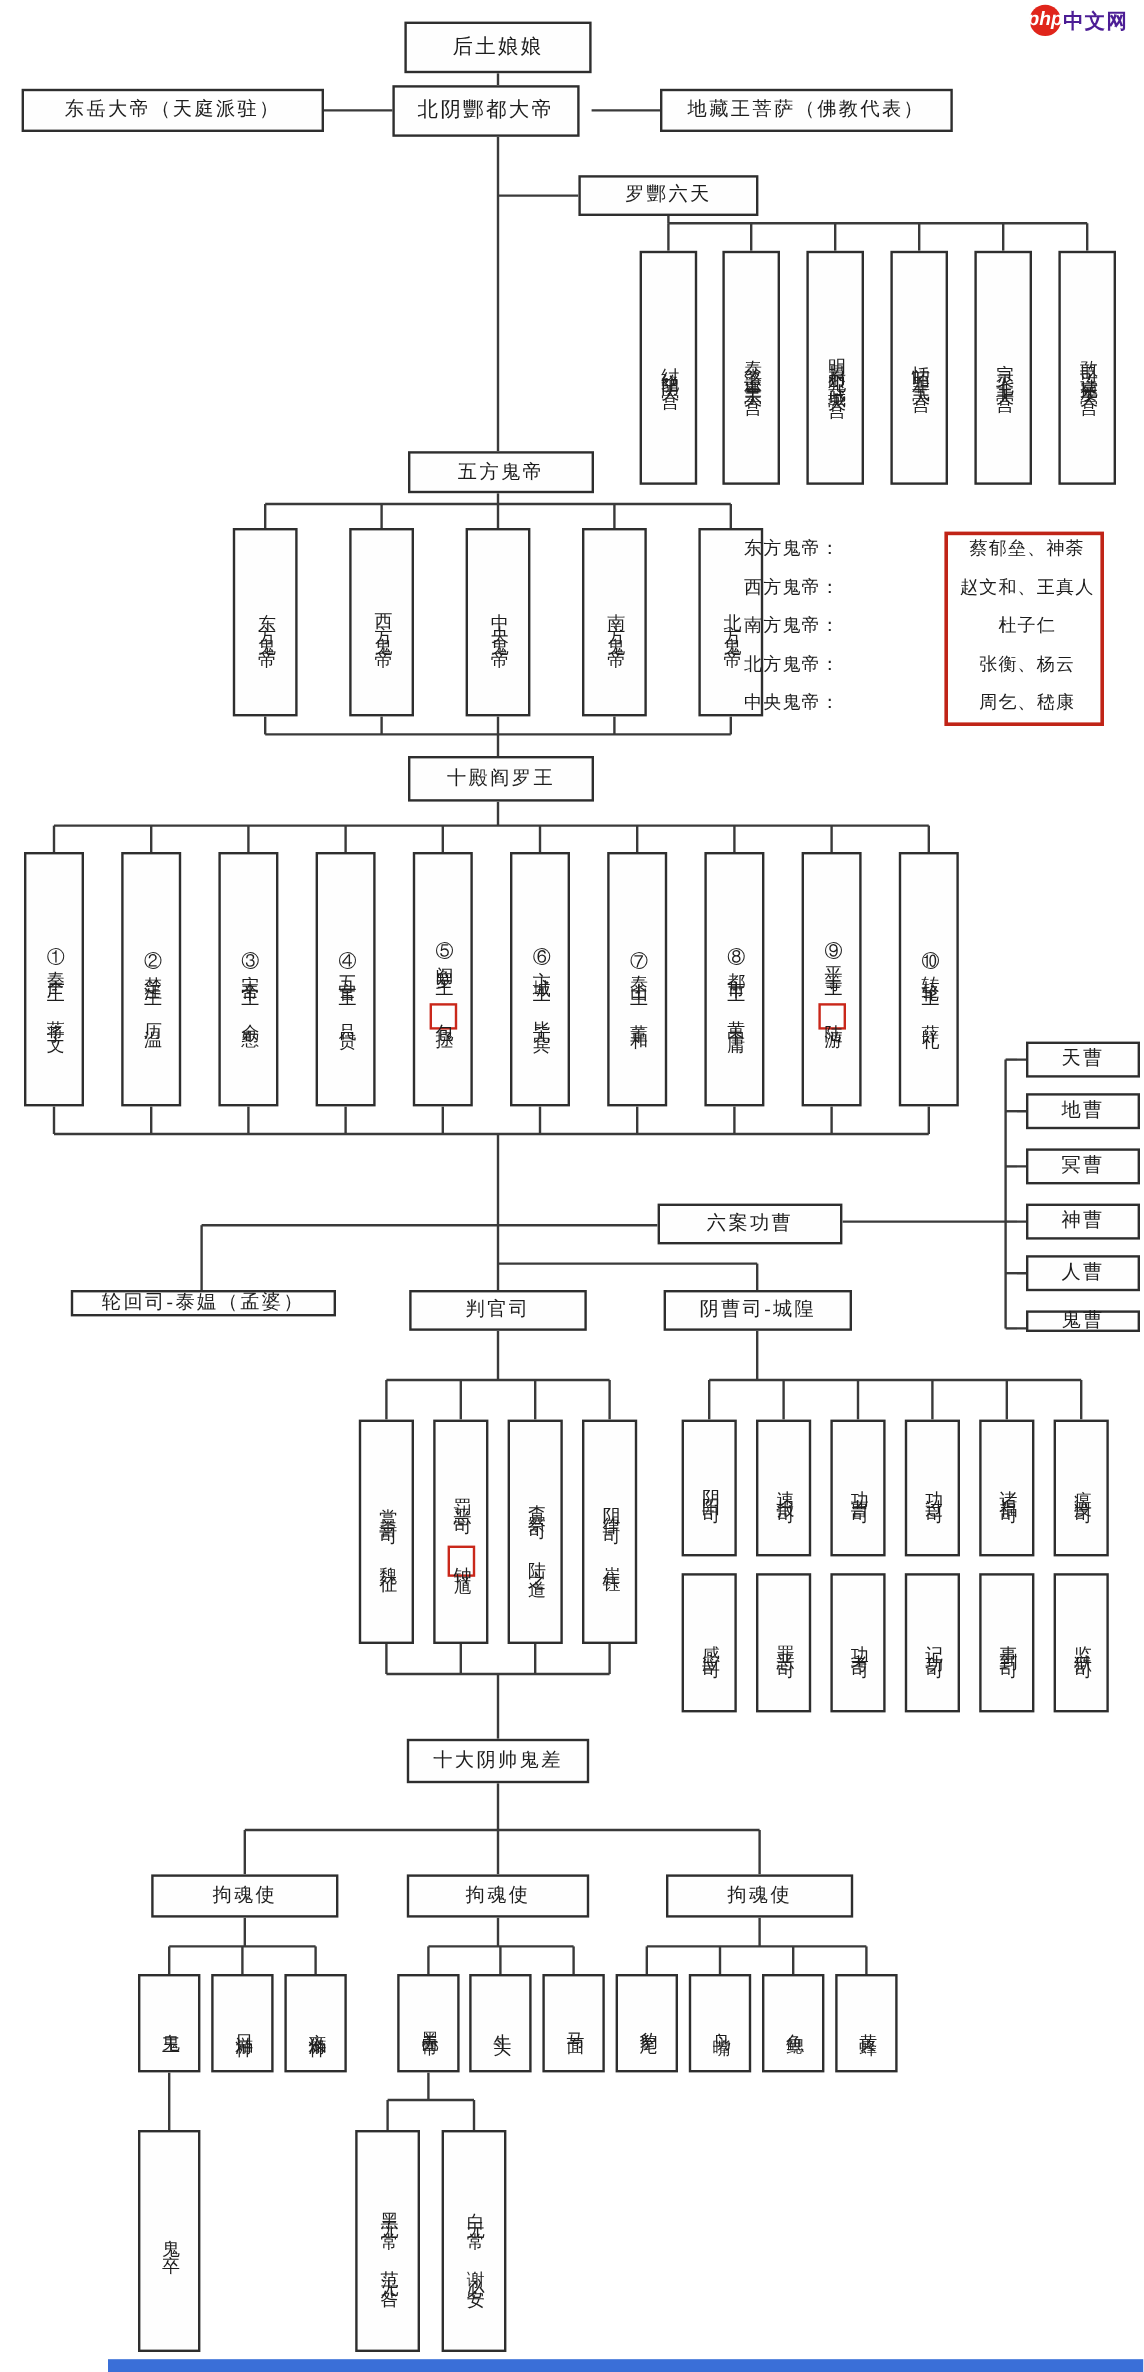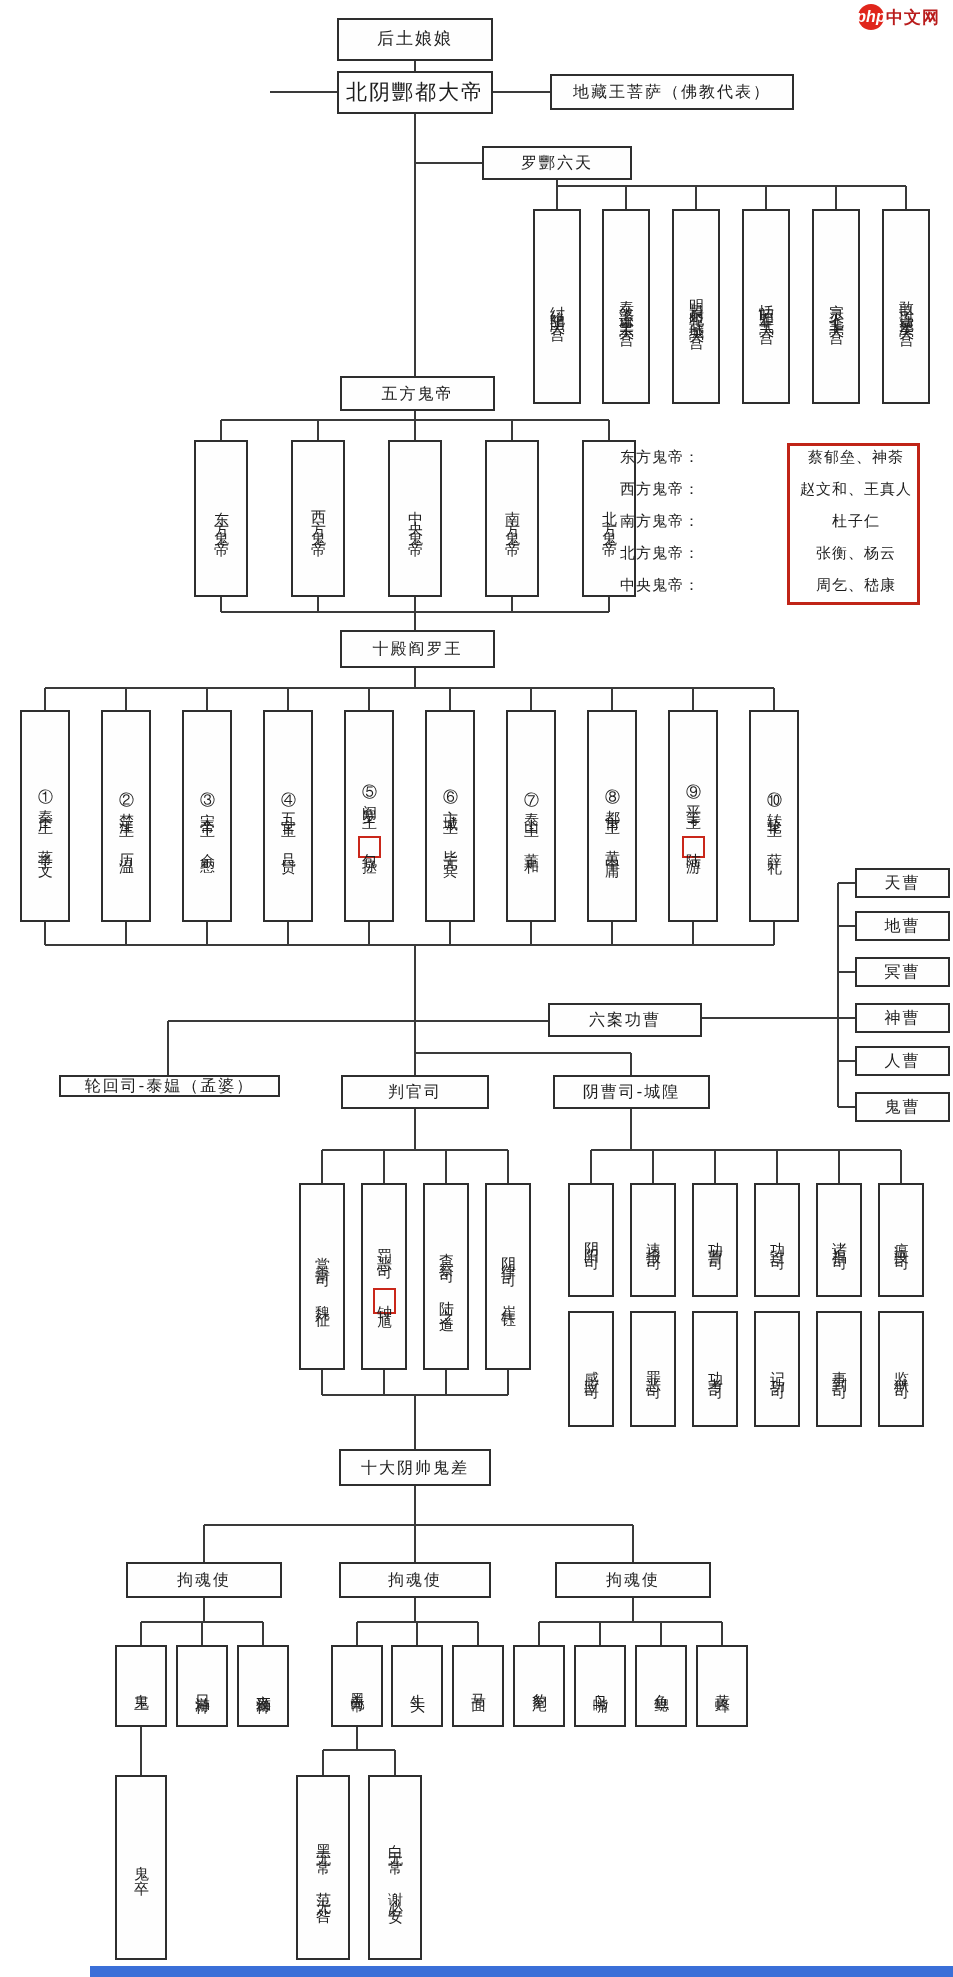--- a/index.html
+++ b/index.html
@@ -18,21 +18,21 @@
   .ls10{letter-spacing:10px}.ls14{letter-spacing:14px}
   .hl{border:2px solid #c9271a;padding:3px 0;margin:3px 0;}
   .hl:empty{display:none;}
   .legend-box{position:absolute;box-sizing:border-box;border:3px solid #c02417;background:transparent;}
   .legend-label{position:absolute;font-size:15px;letter-spacing:1px;}
   .legend-names{position:absolute;font-size:15px;text-align:center;letter-spacing:1px;}
   .logo{position:absolute;left:858px;top:4px;display:flex;align-items:center;gap:2px;}
   .logo-badge{width:26px;height:26px;border-radius:50%;background:#e0251b;color:#fff;
               display:flex;align-items:center;justify-content:center;
               font-family:Liberation Sans, sans-serif;font-style:italic;font-weight:bold;font-size:16px;}
-  .logo-text{font-family:Liberation Mono, monospace;font-weight:bold;font-size:17px;color:#b91c1c;letter-spacing:1px;}
+  .logo-text{font-family:Liberation Mono, monospace;font-weight:bold;font-size:17px;color:#4c1d95;letter-spacing:1px;}
   .footer-bar{position:absolute;left:90px;top:1966px;width:863px;height:11px;background:#3a6fd8;}
 </style>
 </head>
 <body>
 
 <div class="stage">
 
   <svg class="lines" width="953" height="1977">
     <line x1="415" y1="61" x2="415" y2="71"></line>
     <line x1="270" y1="92" x2="337" y2="92"></line>
@@ -144,21 +144,22 @@
     <line x1="323" y1="1750" x2="323" y2="1775"></line>
       <line x1="395" y1="1750" x2="395" y2="1775"></line>
   </svg>
 
   <div class="logo">
     <span class="logo-badge">php</span>
     <span class="logo-text">中文网</span>
   </div>
 
   <div class="box" style="left:337px;top:18px;width:156px;height:43px;font-size:17px">后土娘娘</div>
-  <div class="box" style="left:337px;top:71px;width:156px;height:43px;font-size:21px">北阴酆都大帝</div>
+  <div class="box" style="left:18px;top:74px;width:252px;height:36px">东岳大帝（天庭派驻）</div>
+  <div class="box" style="left:327px;top:71px;width:156px;height:43px;font-size:17px">北阴酆都大帝</div>
   <div class="box" style="left:550px;top:74px;width:244px;height:36px">地藏王菩萨（佛教代表）</div>
 
   <div class="box" style="left:482px;top:146px;width:150px;height:34px">罗酆六天</div>
   <div class="tower ls5" style="left:533px;top:209px;width:48px;height:195px">纣绝阴天宫</div>
   <div class="tower ls5" style="left:602px;top:209px;width:48px;height:195px">泰煞谅事宗天宫</div>
   <div class="tower ls5" style="left:672px;top:209px;width:48px;height:195px">明晨耐犯武城天宫</div>
   <div class="tower ls5" style="left:742px;top:209px;width:48px;height:195px">恬昭罪气天宫</div>
   <div class="tower ls5" style="left:812px;top:209px;width:48px;height:195px">宗灵七非天宫</div>
   <div class="tower ls5" style="left:882px;top:209px;width:48px;height:195px">敢司连宛屡天宫</div>
 
@@ -213,21 +214,21 @@
     </div>
   <div class="tower ls6" style="left:749px;top:710px;width:50px;height:212px">
       <span>⑩转轮王-薛礼</span>
     </div>
 
   <div class="box" style="left:855px;top:868px;width:95px;height:30px">天曹</div>
   <div class="box" style="left:855px;top:911px;width:95px;height:30px">地曹</div>
   <div class="box" style="left:855px;top:957px;width:95px;height:30px">冥曹</div>
   <div class="box" style="left:855px;top:1003px;width:95px;height:30px">神曹</div>
   <div class="box" style="left:855px;top:1046px;width:95px;height:30px">人曹</div>
-  <div class="box" style="left:855px;top:1092px;width:95px;height:30px">鬼曹</div>
+  <div class="box" style="left:855px;top:1092px;width:95px;height:18px">鬼曹</div>
   <div class="box" style="left:548px;top:1003px;width:154px;height:34px">六案功曹</div>
 
   <div class="box" style="left:59px;top:1075px;width:221px;height:22px">轮回司-泰媪（孟婆）</div>
   <div class="box" style="left:341px;top:1075px;width:148px;height:34px">判官司</div>
   <div class="box" style="left:553px;top:1075px;width:157px;height:34px">阴曹司-城隍</div>
 
   <div class="tower ls8" style="left:299px;top:1183px;width:46px;height:187px">
       <span>赏善司-魏征</span>
     </div>
   <div class="tower ls8" style="left:361px;top:1183px;width:46px;height:187px">

